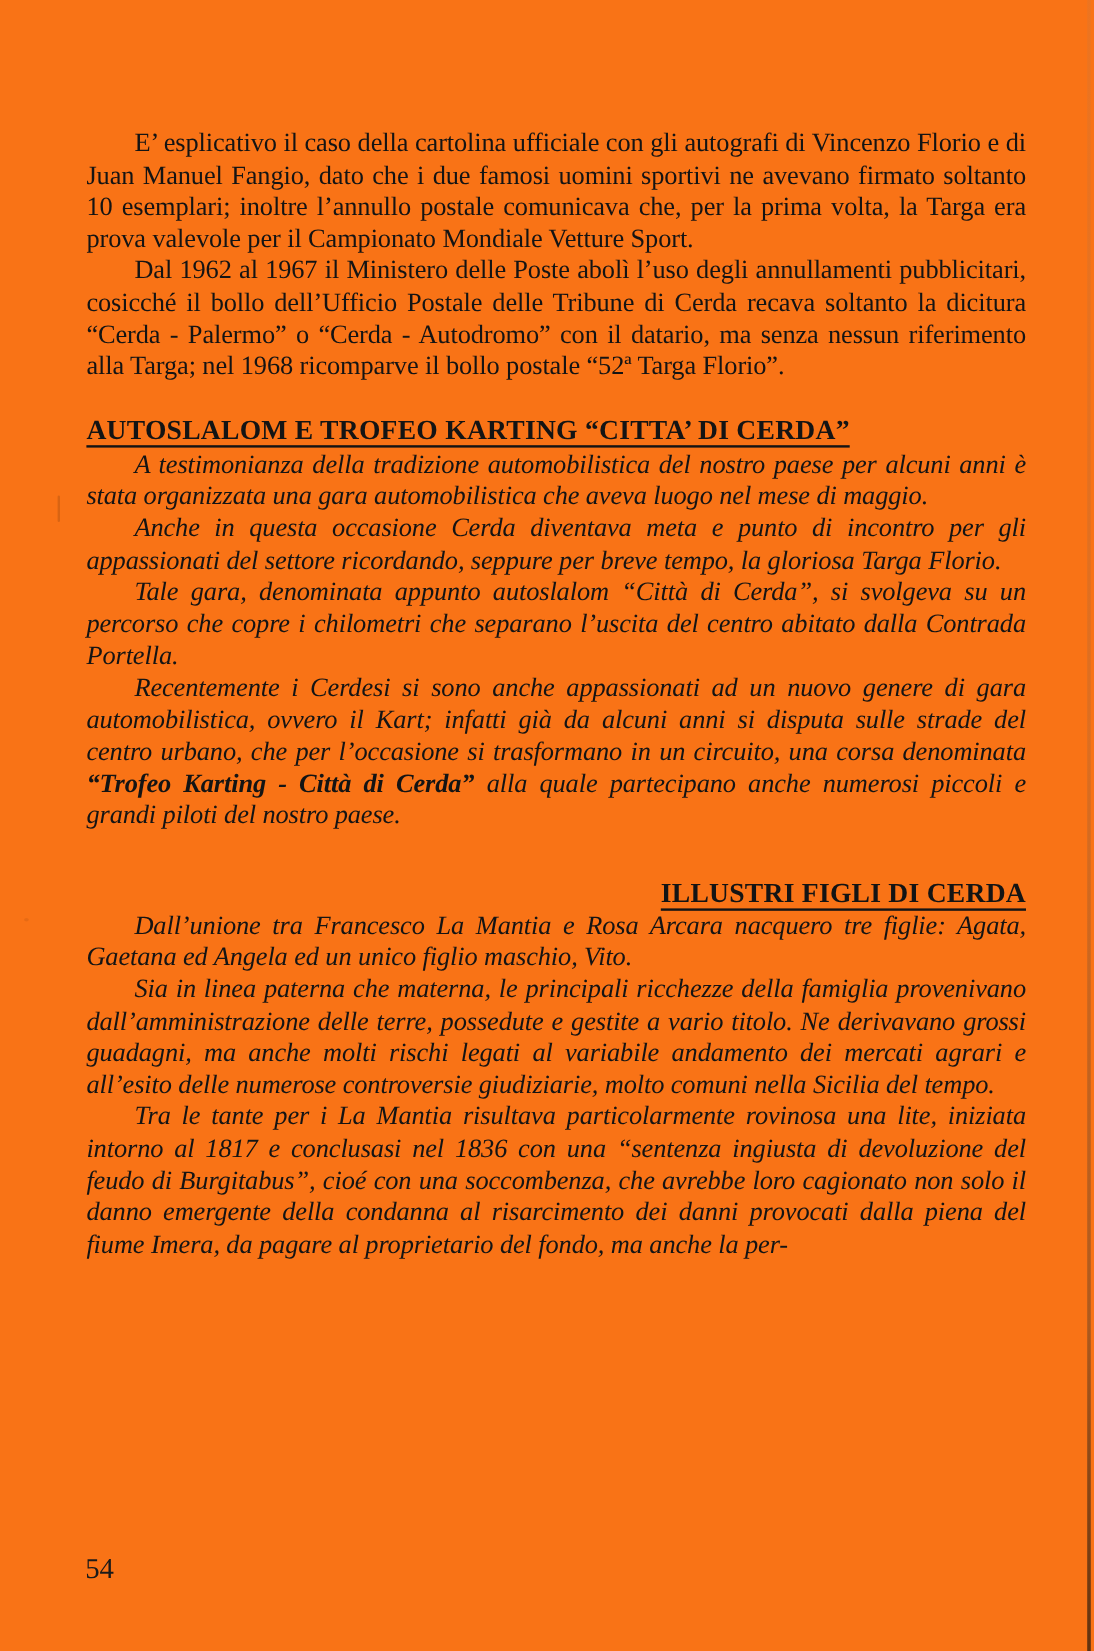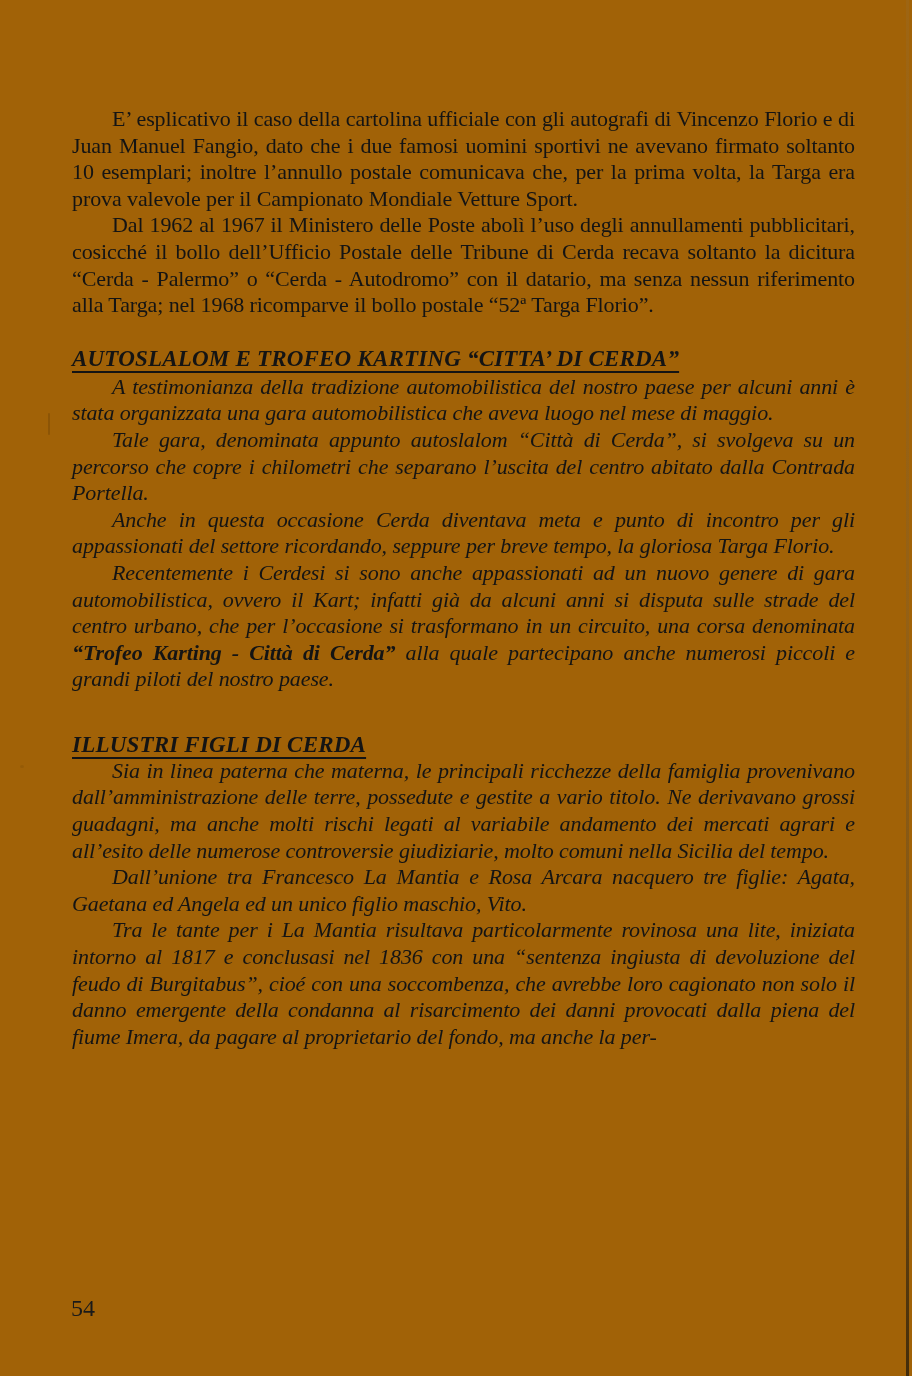--- a/index.html
+++ b/index.html
@@ -1,20 +1,20 @@
 <!DOCTYPE html>
 <html lang="it"><head>
 <meta charset="utf-8">
 <style>
   html,body{margin:0;padding:0;background:#e8e8e6;}
   .page{
     position:relative;
     width:912px;height:1376px;
     margin:0 auto;
-    background:#a16207;
+    background:#f97316;
     overflow:hidden;
     font-family:"Liberation Serif","DejaVu Serif",serif;
     color:#141414;
   }
   .text-column{
     position:absolute;
     left:72px;top:106px;width:783px;
   }
   .text-column p{
     margin:0;
@@ -23,28 +23,27 @@
     letter-spacing:-0.1px;
     text-align:justify;
     text-indent:40px;
   }
   p.it{font-style:italic;}
   .section-heading{
     margin:28px 0 0 0;
     font-size:23px;
     line-height:27px;
     font-weight:bold;
-    font-style:italic;
     letter-spacing:0.2px;
     text-decoration:underline;
     text-underline-offset:5px;
     text-decoration-thickness:2px;
   }
   .section-heading.first{margin-top:26px;}
-  .section-heading.second{margin-top:38px;}
+  .section-heading.second{margin-top:38px;text-align:right;}
   .sub-heading{
     margin:50px 0 2px 0;
     font-size:22.5px;
     line-height:27px;
     font-weight:bold;
     font-style:italic;
   }
   .heading-gap{height:2px;}
   .bold-inline{font-weight:bold;}
   .page-number{
@@ -86,29 +85,29 @@
 
   <div class="text-column">
 
     <p>E’ esplicativo il caso della cartolina ufficiale con gli autografi di Vincenzo Florio e di Juan Manuel Fangio, dato che i due famosi uomini sportivi ne avevano firmato soltanto 10 esemplari; inoltre l’annullo postale comunicava che, per la prima volta, la Targa era prova valevole per il Campionato Mondiale Vetture Sport.</p>
     <p>Dal 1962 al 1967 il Ministero delle Poste abolì l’uso degli annullamenti pubblicitari, cosicché il bollo dell’Ufficio Postale delle Tribune di Cerda recava soltanto la dicitura “Cerda - Palermo” o “Cerda - Autodromo” con il datario, ma senza nessun riferimento alla Targa; nel 1968 ricomparve il bollo postale “52ª Targa Florio”.</p>
 
     <h2 class="section-heading first">AUTOSLALOM E TROFEO KARTING “CITTA’ DI CERDA”</h2>
     <div class="heading-gap"></div>
 
     <p class="it">A testimonianza della tradizione automobilistica del nostro paese per alcuni anni è stata organizzata una gara automobilistica che aveva luogo nel mese di maggio.</p>
+    <p class="it">Anche in questa occasione Cerda diventava meta e punto di incontro per gli appassionati del settore ricordando, seppure per breve tempo, la gloriosa Targa Florio.</p>
     <p class="it">Tale gara, denominata appunto autoslalom “Città di Cerda”, si svolgeva su un percorso che copre i chilometri che separano l’uscita del centro abitato dalla Contrada Portella.</p>
-    <p class="it">Anche in questa occasione Cerda diventava meta e punto di incontro per gli appassionati del settore ricordando, seppure per breve tempo, la gloriosa Targa Florio.</p>
     <p class="it"><span>Recentemente i Cerdesi si sono anche appassionati ad un nuovo genere di gara automobilistica, ovvero il Kart; infatti già da alcuni anni si disputa sulle strade del centro urbano, che per l’occasione si trasformano in un circuito, una corsa denominata </span><span class="bold-inline">“Trofeo Karting - Città di Cerda”</span><span> alla quale partecipano anche numerosi piccoli e grandi piloti del nostro paese.</span></p>
 
     <h2 class="section-heading second">ILLUSTRI FIGLI DI CERDA</h2>
 
 
+    <p class="it">Dall’unione tra Francesco La Mantia e Rosa Arcara nacquero tre figlie: Agata, Gaetana ed Angela ed un unico figlio maschio, Vito.</p>
     <p class="it">Sia in linea paterna che materna, le principali ricchezze della famiglia provenivano dall’amministrazione delle terre, possedute e gestite a vario titolo. Ne derivavano grossi guadagni, ma anche molti rischi legati al variabile andamento dei mercati agrari e all’esito delle numerose controversie giudiziarie, molto comuni nella Sicilia del tempo.</p>
-    <p class="it">Dall’unione tra Francesco La Mantia e Rosa Arcara nacquero tre figlie: Agata, Gaetana ed Angela ed un unico figlio maschio, Vito.</p>
     <p class="it">Tra le tante per i La Mantia risultava particolarmente rovinosa una lite, iniziata intorno al 1817 e conclusasi nel 1836 con una “sentenza ingiusta di devoluzione del feudo di Burgitabus”, cioé con una soccombenza, che avrebbe loro cagionato non solo il danno emergente della condanna al risarcimento dei danni provocati dalla piena del fiume Imera, da pagare al proprietario del fondo, ma anche la per-</p>
 
   </div>
 
   <div class="page-number">54</div>
 
   <div class="edge-right"></div>
   <div class="margin-tick"></div>
   <div class="margin-dot"></div>
 

